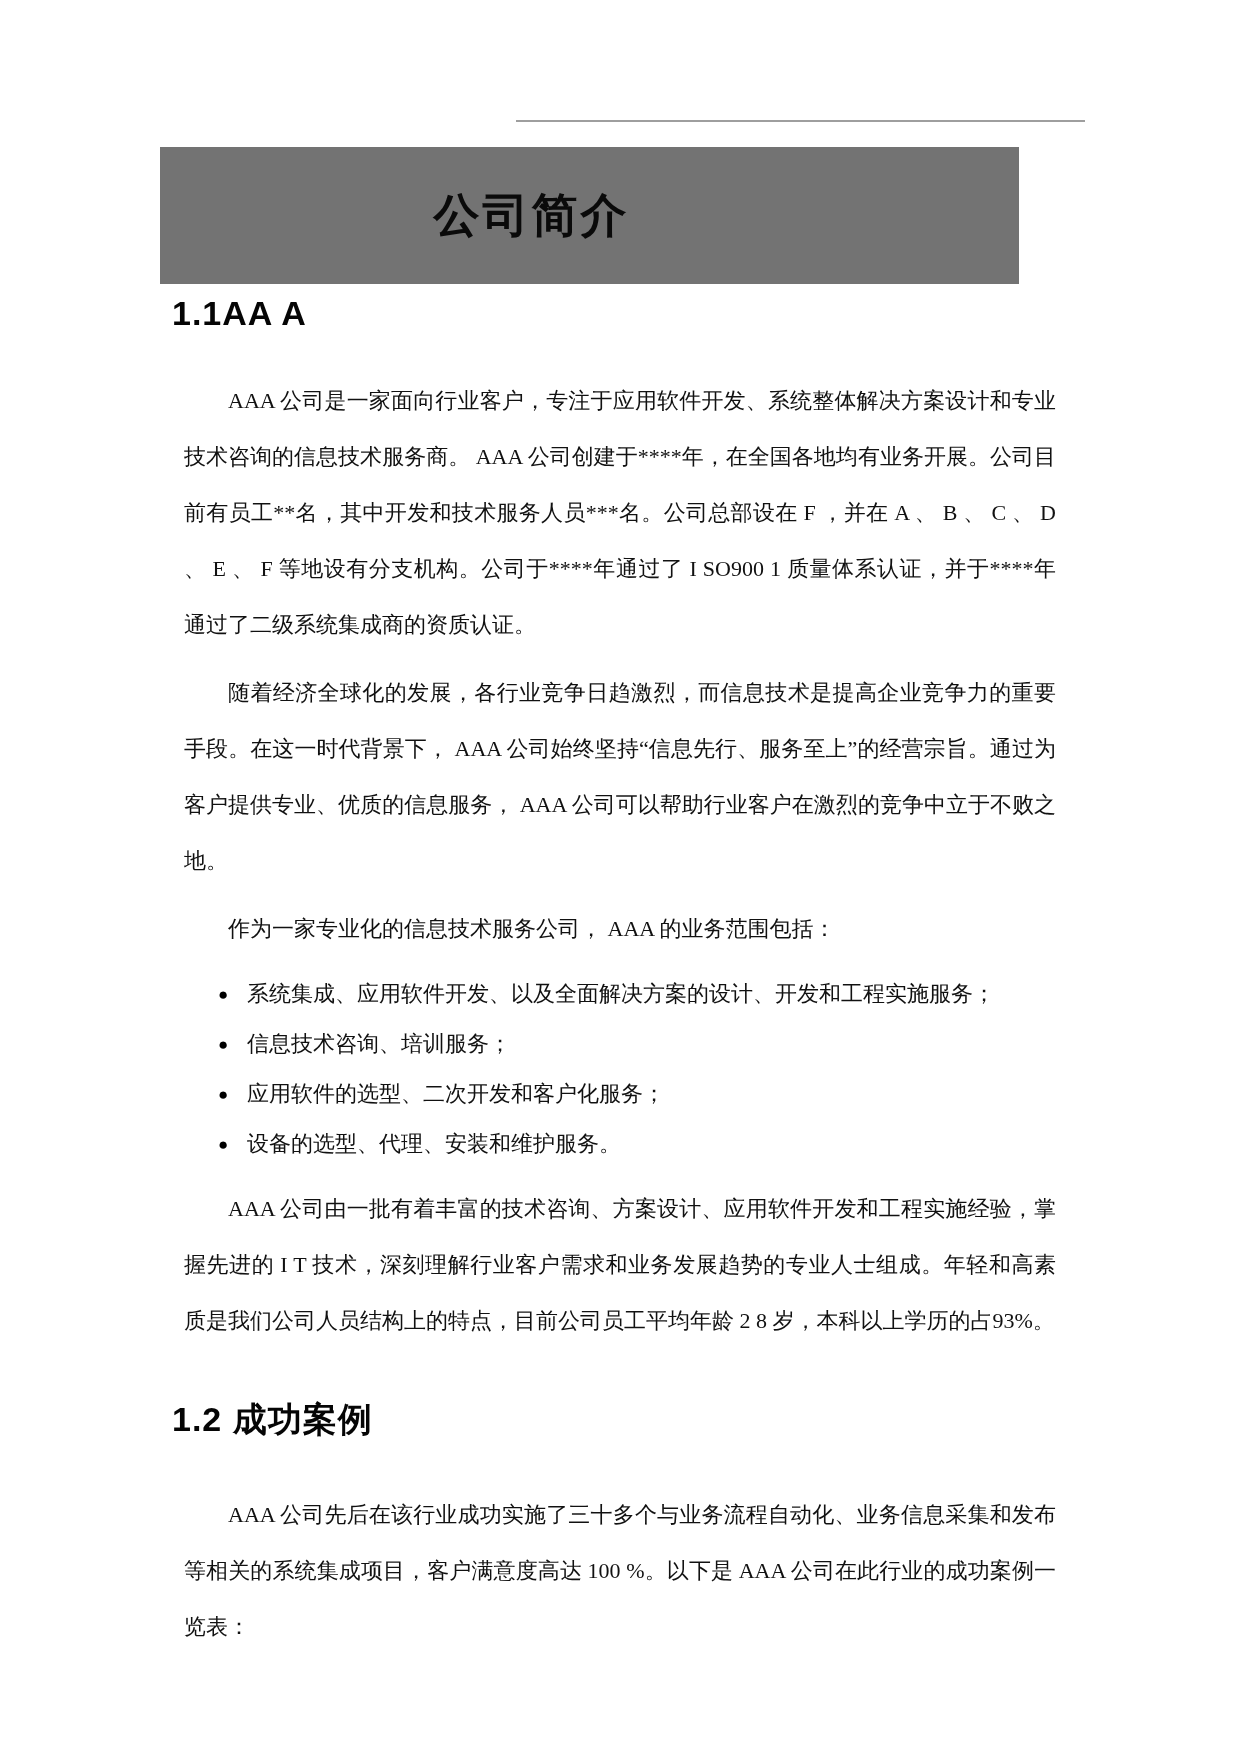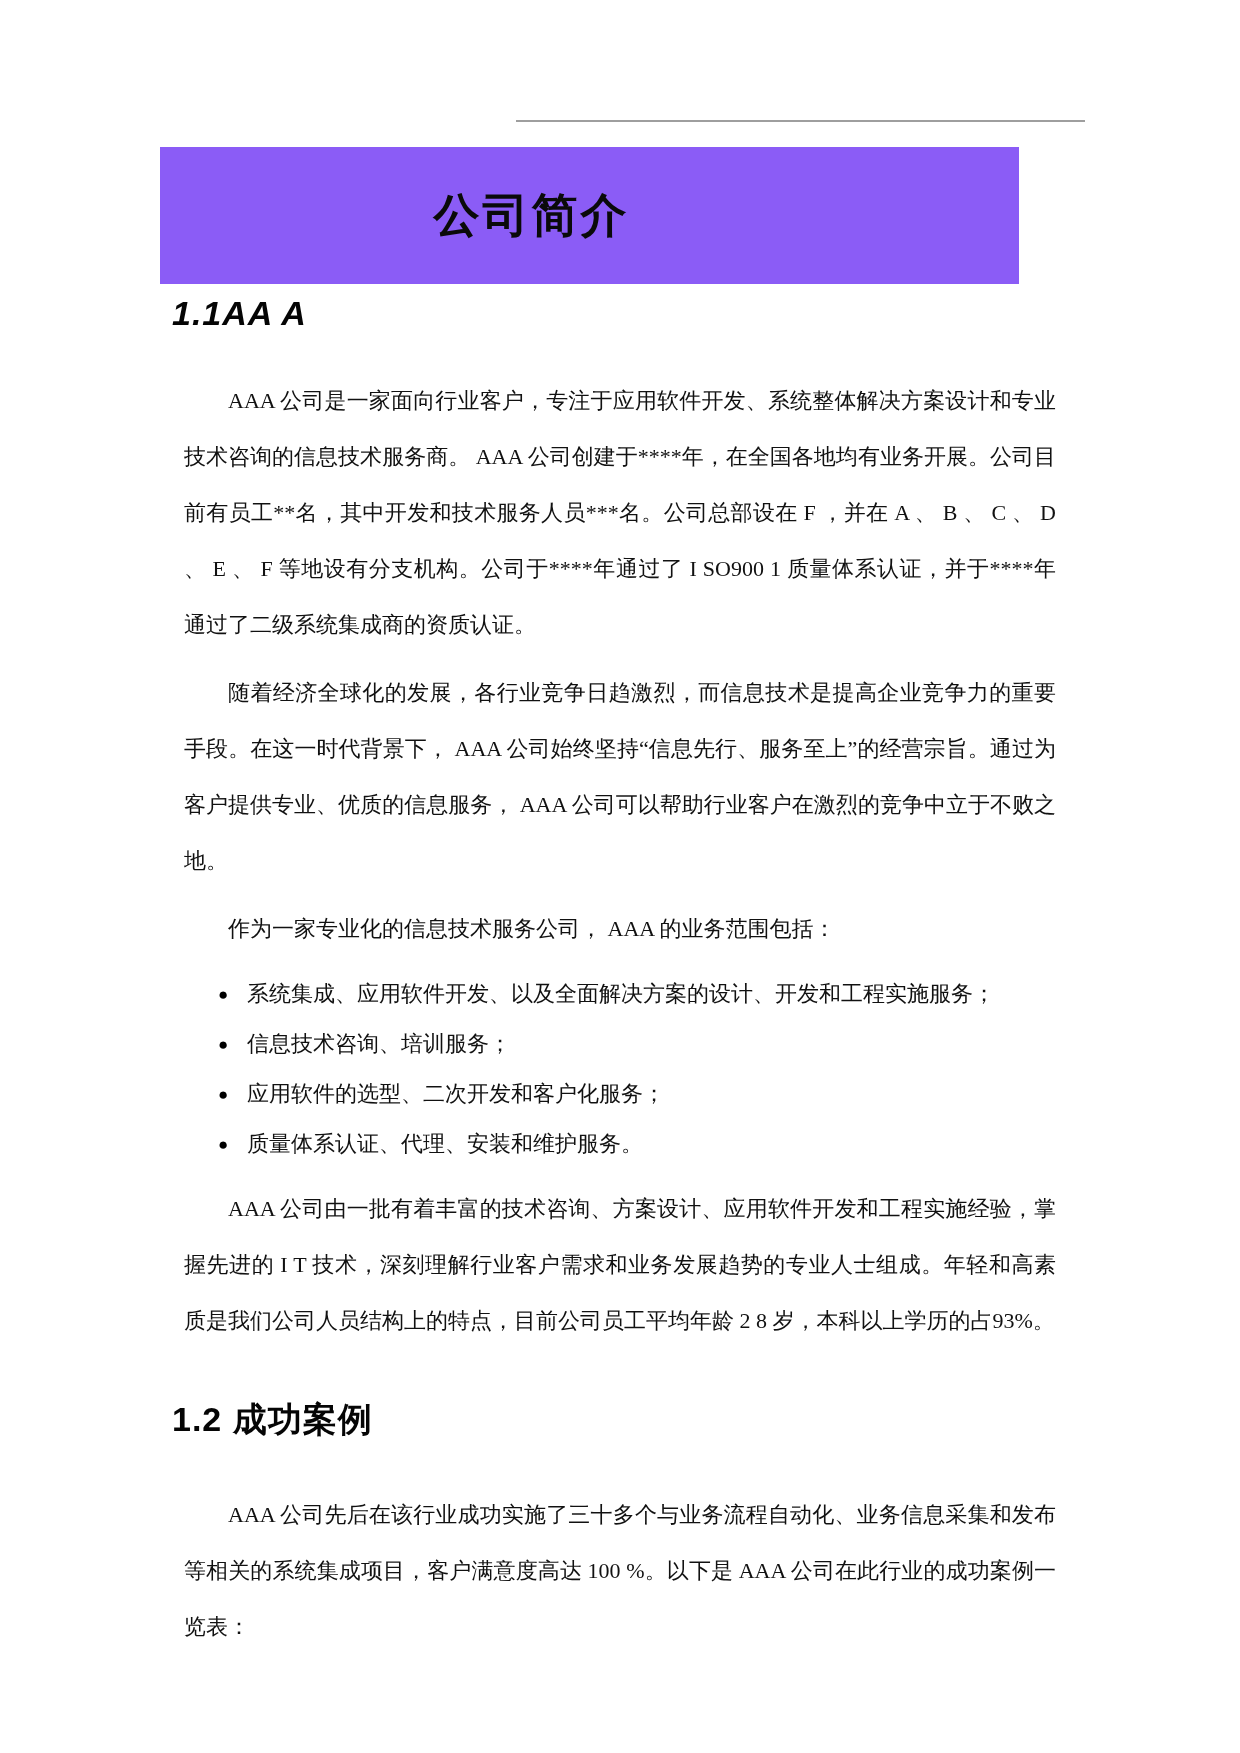--- a/index.html
+++ b/index.html
@@ -23,21 +23,21 @@
     width: 569px;
     height: 2px;
     background: #9e9e9e;
   }
   .title-banner {
     position: absolute;
     left: 160px;
     top: 147px;
     width: 859px;
     height: 137px;
-    background: #8b5cf6;
+    background: #737373;
     display: flex;
     align-items: center;
     justify-content: center;
   }
   .title-banner .banner-title {
     font-size: 46px;
     font-weight: bold;
     letter-spacing: 3px;
     transform: translateX(-58px);
     color: #0a0a0a;
@@ -52,21 +52,20 @@
     font-family: "Liberation Sans", "DejaVu Sans", sans-serif;
     font-weight: bold;
     font-size: 34px;
     letter-spacing: 1px;
     margin: 0;
     color: #050505;
   }
   .h-first {
     margin-top: 10px;
     margin-bottom: 40px;
-    font-style: italic;
   }
   .h-second {
     margin-top: 48px;
     margin-bottom: 44px;
   }
   .body-par {
     font-size: 22px;
     line-height: 56px;
     text-align: justify;
     text-justify: inter-ideograph;
@@ -117,21 +116,21 @@
       <li>
         <span class="bullet-dot">●</span><span>系统集成、应用软件开发、以及全面解决方案的设计、开发和工程实施服务；</span>
       </li>
       <li>
         <span class="bullet-dot">●</span><span>信息技术咨询、培训服务；</span>
       </li>
       <li>
         <span class="bullet-dot">●</span><span>应用软件的选型、二次开发和客户化服务；</span>
       </li>
       <li>
-        <span class="bullet-dot">●</span><span>质量体系认证、代理、安装和维护服务。</span>
+        <span class="bullet-dot">●</span><span>设备的选型、代理、安装和维护服务。</span>
       </li>
     </ul>
 
     <p class="body-par">AAA 公司由一批有着丰富的技术咨询、方案设计、应用软件开发和工程实施经验，掌握先进的 I T 技术，深刻理解行业客户需求和业务发展趋势的专业人士组成。年轻和高素质是我们公司人员结构上的特点，目前公司员工平均年龄 2 8 岁，本科以上学历的占93%。</p>
 
     <h1 class="sec-heading h-second">1.2 成功案例</h1>
 
     <p class="body-par">AAA 公司先后在该行业成功实施了三十多个与业务流程自动化、业务信息采集和发布等相关的系统集成项目，客户满意度高达 100 %。以下是 AAA 公司在此行业的成功案例一览表：</p>
 
   </div>

